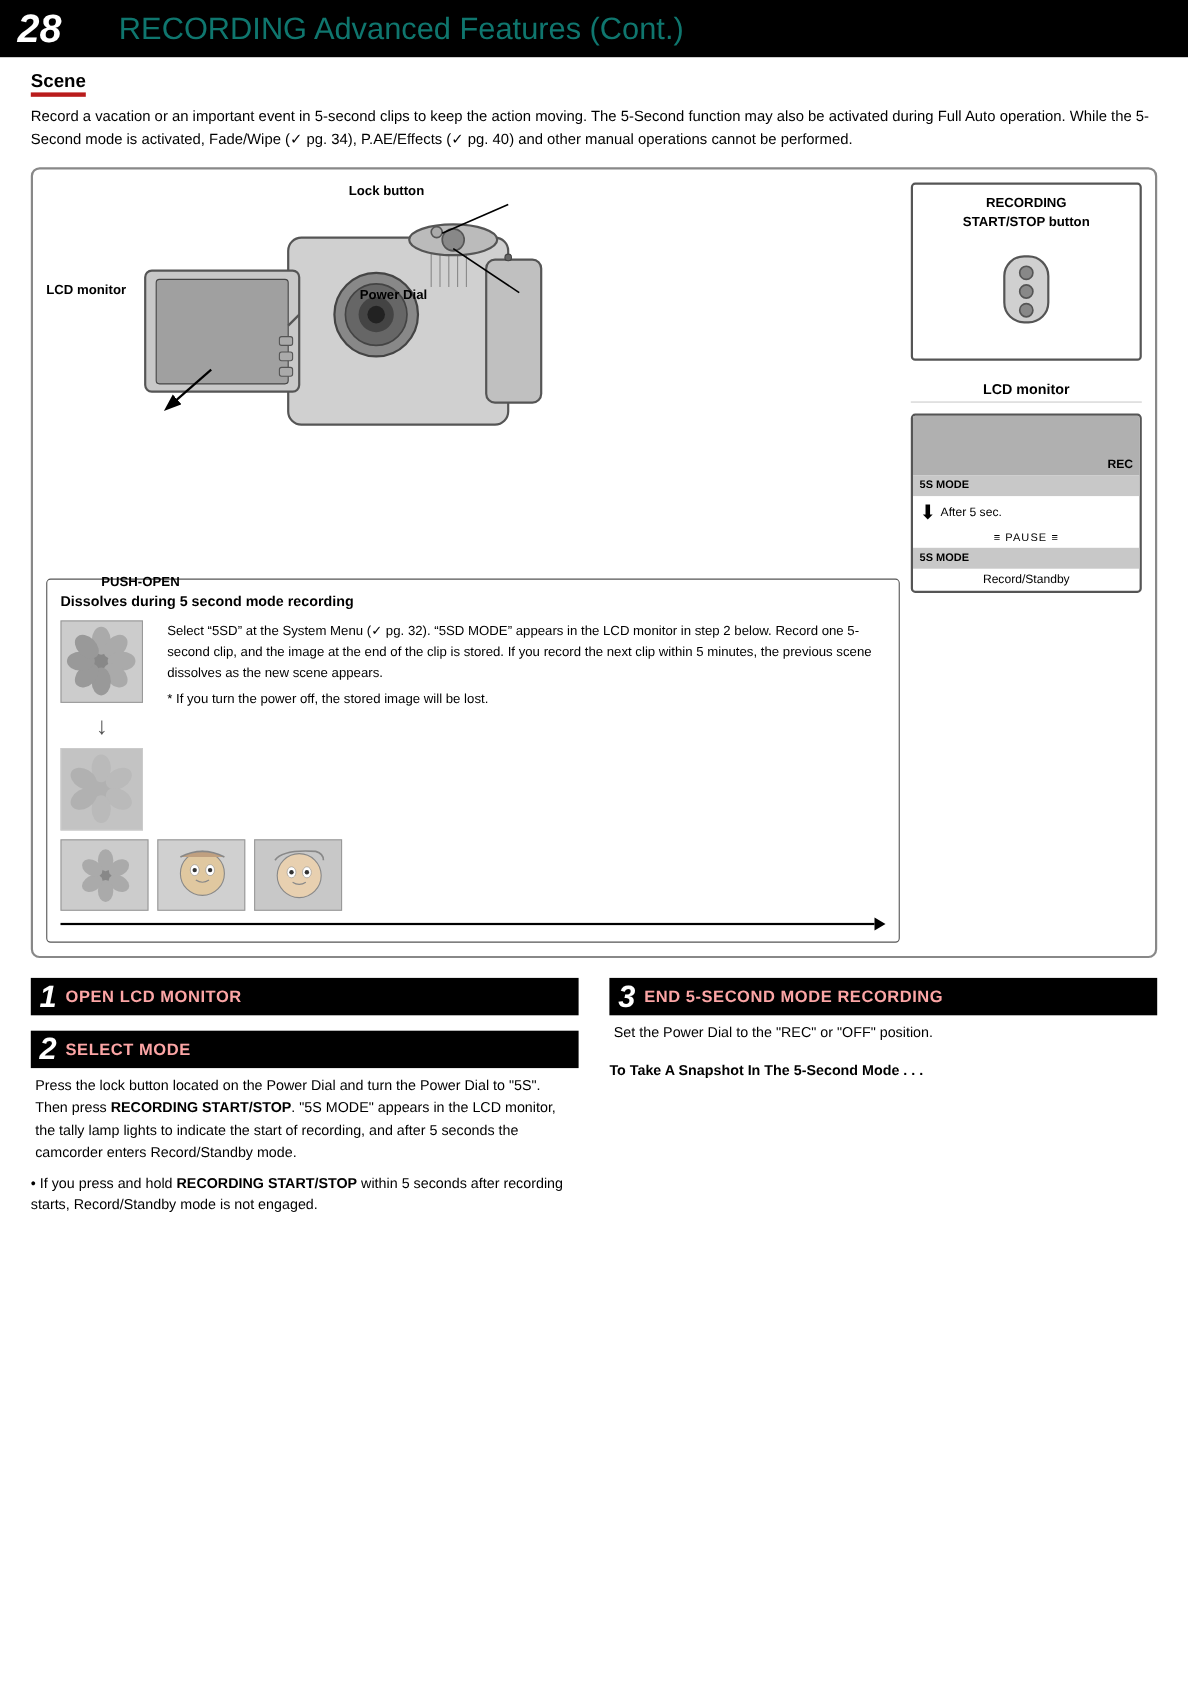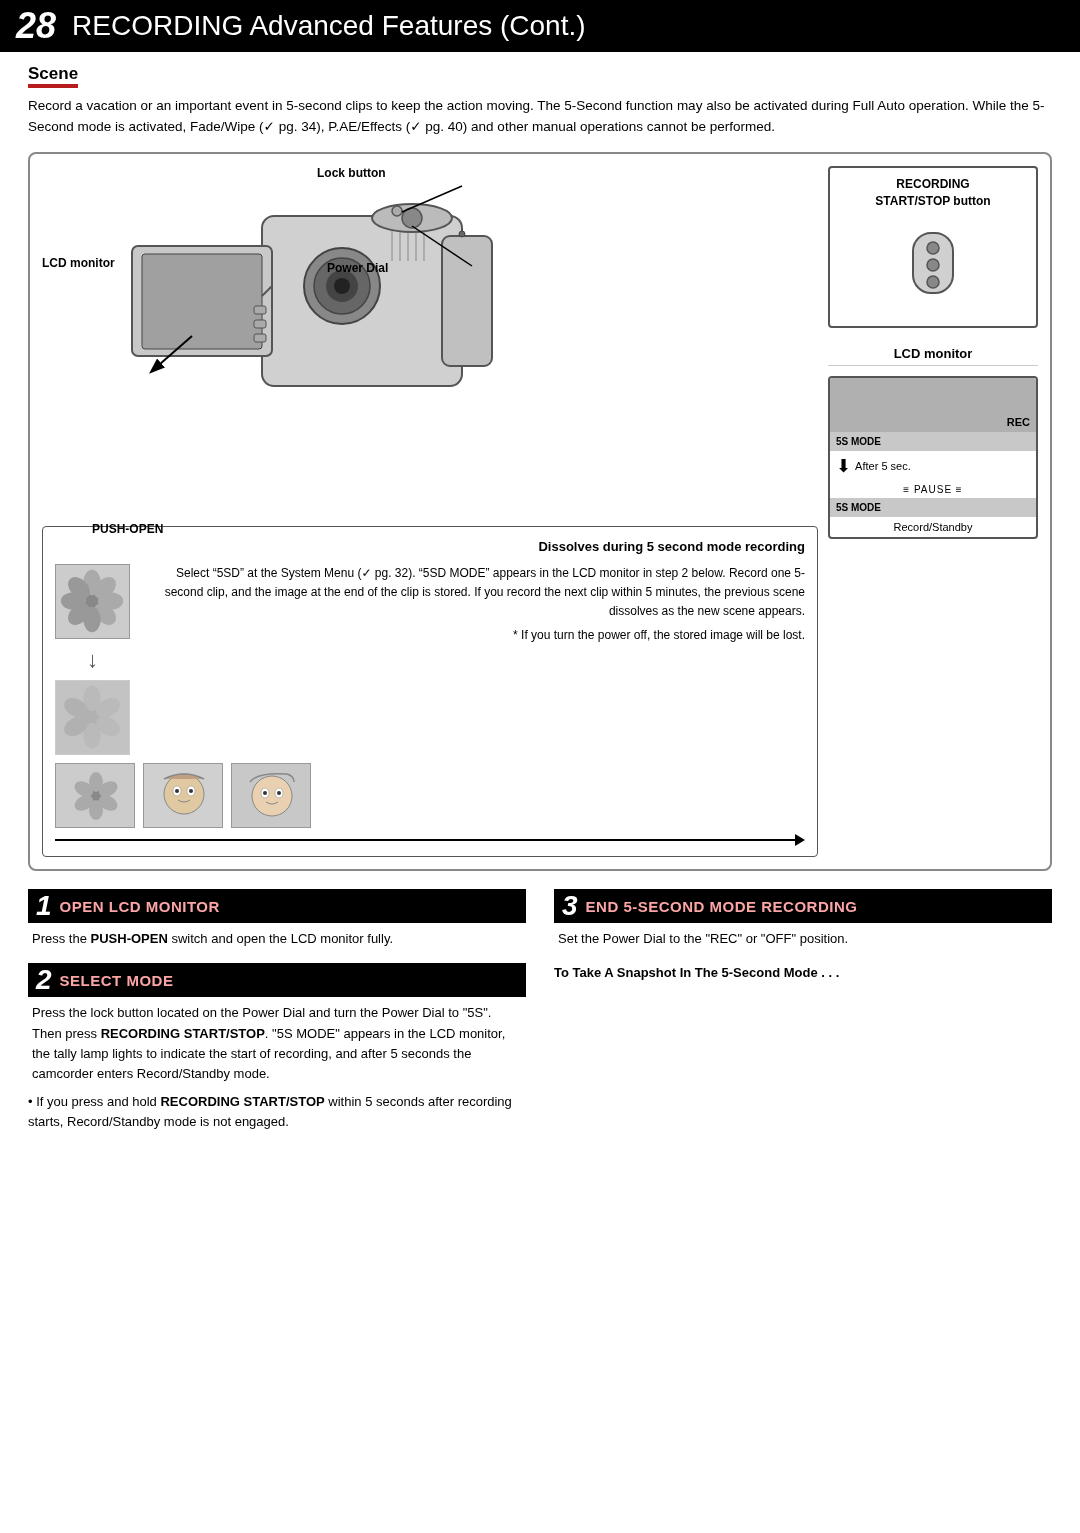--- a/index.html
+++ b/index.html
@@ -12,32 +12,33 @@
       color: #000;
     }
 
     
     .page-header {
       display: flex;
       align-items: center;
       background: #000;
       padding: 4px 16px;
       height: 52px;
+      gap: 36px;
     }
     .page-number {
       font-size: 36px;
       font-weight: bold;
       color: #fff;
       font-style: italic;
       margin-right: 16px;
     }
     .page-title {
       font-size: 28px;
       font-weight: bold;
-      color: #ffffff;
+      color: #0f766e;
       font-style: italic;
     }
     .page-title span {
       font-style: normal;
       font-weight: normal;
     }
 
     
     .content {
       padding: 12px 28px;
@@ -422,21 +423,21 @@
 
             
             <div style="position:absolute; top:95px; left:225px; font-size:12px; font-weight:bold; text-align:center; pointer-events:none;">Power Dial</div>
 
           </div>
 
           <div class="push-open-label" style="left:50px; bottom:-20px;">PUSH-OPEN</div>
 
         </div>
 
-        <div class="dissolves-box" style="text-align:right;">
+        <div class="dissolves-box" style="">
           <div class="dissolves-title">Dissolves during 5 second mode recording</div>
           <div class="dissolves-content">
 
             <div style="display:flex;flex-direction:column;align-items:center;margin-right:10px;gap:4px;">
               <div class="flower-img">
                 <svg viewBox="0 0 75 75" width="75" height="75">
                   <circle cx="37" cy="37" r="10" fill="#888"></circle>
                   <ellipse cx="37" cy="18" rx="9" ry="13" fill="#aaa" transform="rotate(0 37 37)"></ellipse>
                   <ellipse cx="37" cy="18" rx="9" ry="13" fill="#aaa" transform="rotate(45 37 37)"></ellipse>
                   <ellipse cx="37" cy="18" rx="9" ry="13" fill="#aaa" transform="rotate(90 37 37)"></ellipse>
@@ -560,23 +561,20 @@
   
   <div class="steps-section">
 
     <div class="steps-left">
 
       <div class="step-item">
         <div class="step-header">
           <span class="step-number">1</span>
           <span class="step-title">OPEN LCD MONITOR</span>
         </div>
-        <div class="step-body">
-          Press the <b>PUSH-OPEN</b> switch and open the LCD monitor fully.
-        </div>
       </div>
 
       <div class="step-item">
         <div class="step-header">
           <span class="step-number">2</span>
           <span class="step-title">SELECT MODE</span>
         </div>
         <div class="step-body">
           Press the lock button located on the Power Dial and turn the Power Dial to "5S". Then press <b>RECORDING START/STOP</b>. "5S MODE" appears in the LCD monitor, the tally lamp lights to indicate the start of recording, and after 5 seconds the camcorder enters Record/Standby mode.
         </div>

